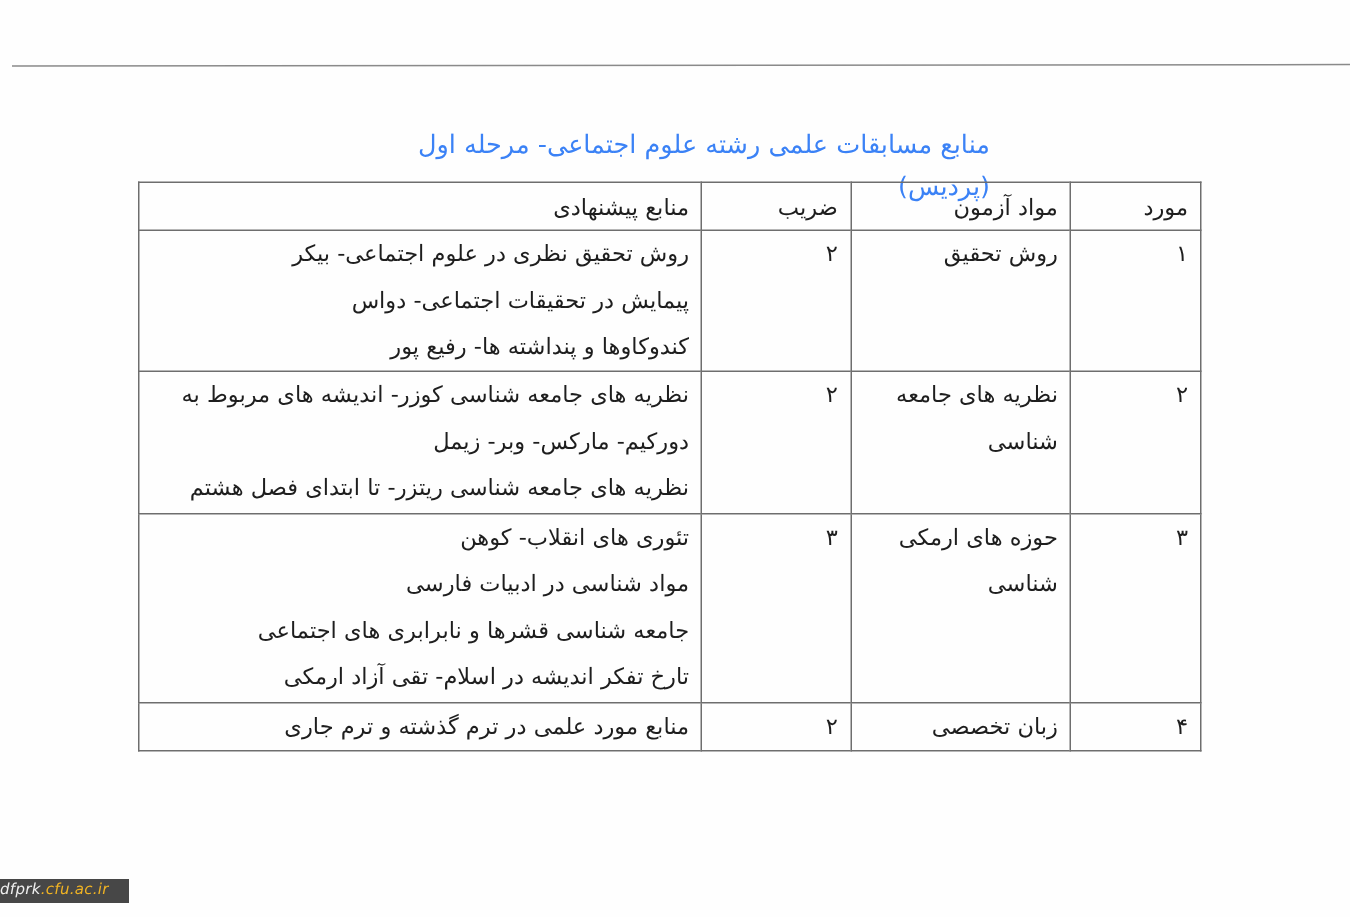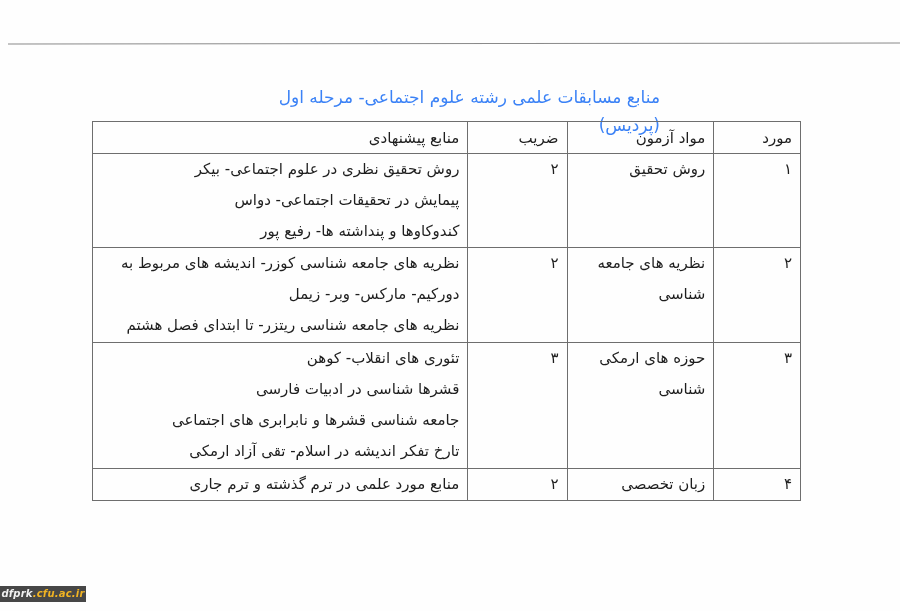--- a/index.html
+++ b/index.html
@@ -37,22 +37,22 @@
   .cell-lines div { line-height:31px; white-space:nowrap;margin-left:20px; }
   .row1 td { height:91px; }
   .row2 td { height:94px; }
   .row3 td { height:125px; }
   .row4 td { height:29px; }
   .just { text-align:justify; text-align-last:justify; }
   .num { padding-top:0; line-height:31px; }
   .watermark {
     position:absolute; left:0; top:586px; width:86px; height:16px;
     background:#474747; color:#f0f0f0;
-    font-family:"DejaVu Sans", sans-serif; font-weight:bold; font-style:italic;
-    font-size:10px; line-height:16px; text-align:center; letter-spacing:0.2px;
+    font-family:"DejaVu Sans", sans-serif; font-weight:normal; font-style:italic;
+    font-size:10px; line-height:16px; text-align:left; letter-spacing:0.2px;
   }
   .watermark .dom { color:#f0b323; }
 </style>
 </head>
 <body>
 
 <div class="top-rule"></div>
 
 <div class="page-title">منابع مسابقات علمی رشته علوم اجتماعی- مرحله اول (پردیس)</div>
 
@@ -85,21 +85,21 @@
         <div>دورکیم- مارکس- وبر- زیمل</div>
         <div>نظریه های جامعه شناسی ریتزر- تا ابتدای فصل هشتم</div>
       </td>
     </tr>
     <tr class="row3">
       <td class="num">۳</td>
       <td class="num">حوزه های ارمکی شناسی</td>
       <td class="num">۳</td>
       <td class="cell-lines">
         <div>تئوری های انقلاب- کوهن</div>
-        <div>قشرها شناسی در ادبیات فارسی</div>
+        <div>مواد شناسی در ادبیات فارسی</div>
         <div>جامعه شناسی قشرها و نابرابری های اجتماعی</div>
         <div>تارخ تفکر اندیشه در اسلام- تقی آزاد ارمکی</div>
       </td>
     </tr>
     <tr class="row4">
       <td class="num">۴</td>
       <td class="num">زبان تخصصی</td>
       <td class="num">۲</td>
       <td class="cell-lines">
         <div>منابع مورد علمی در ترم گذشته و ترم جاری</div>

